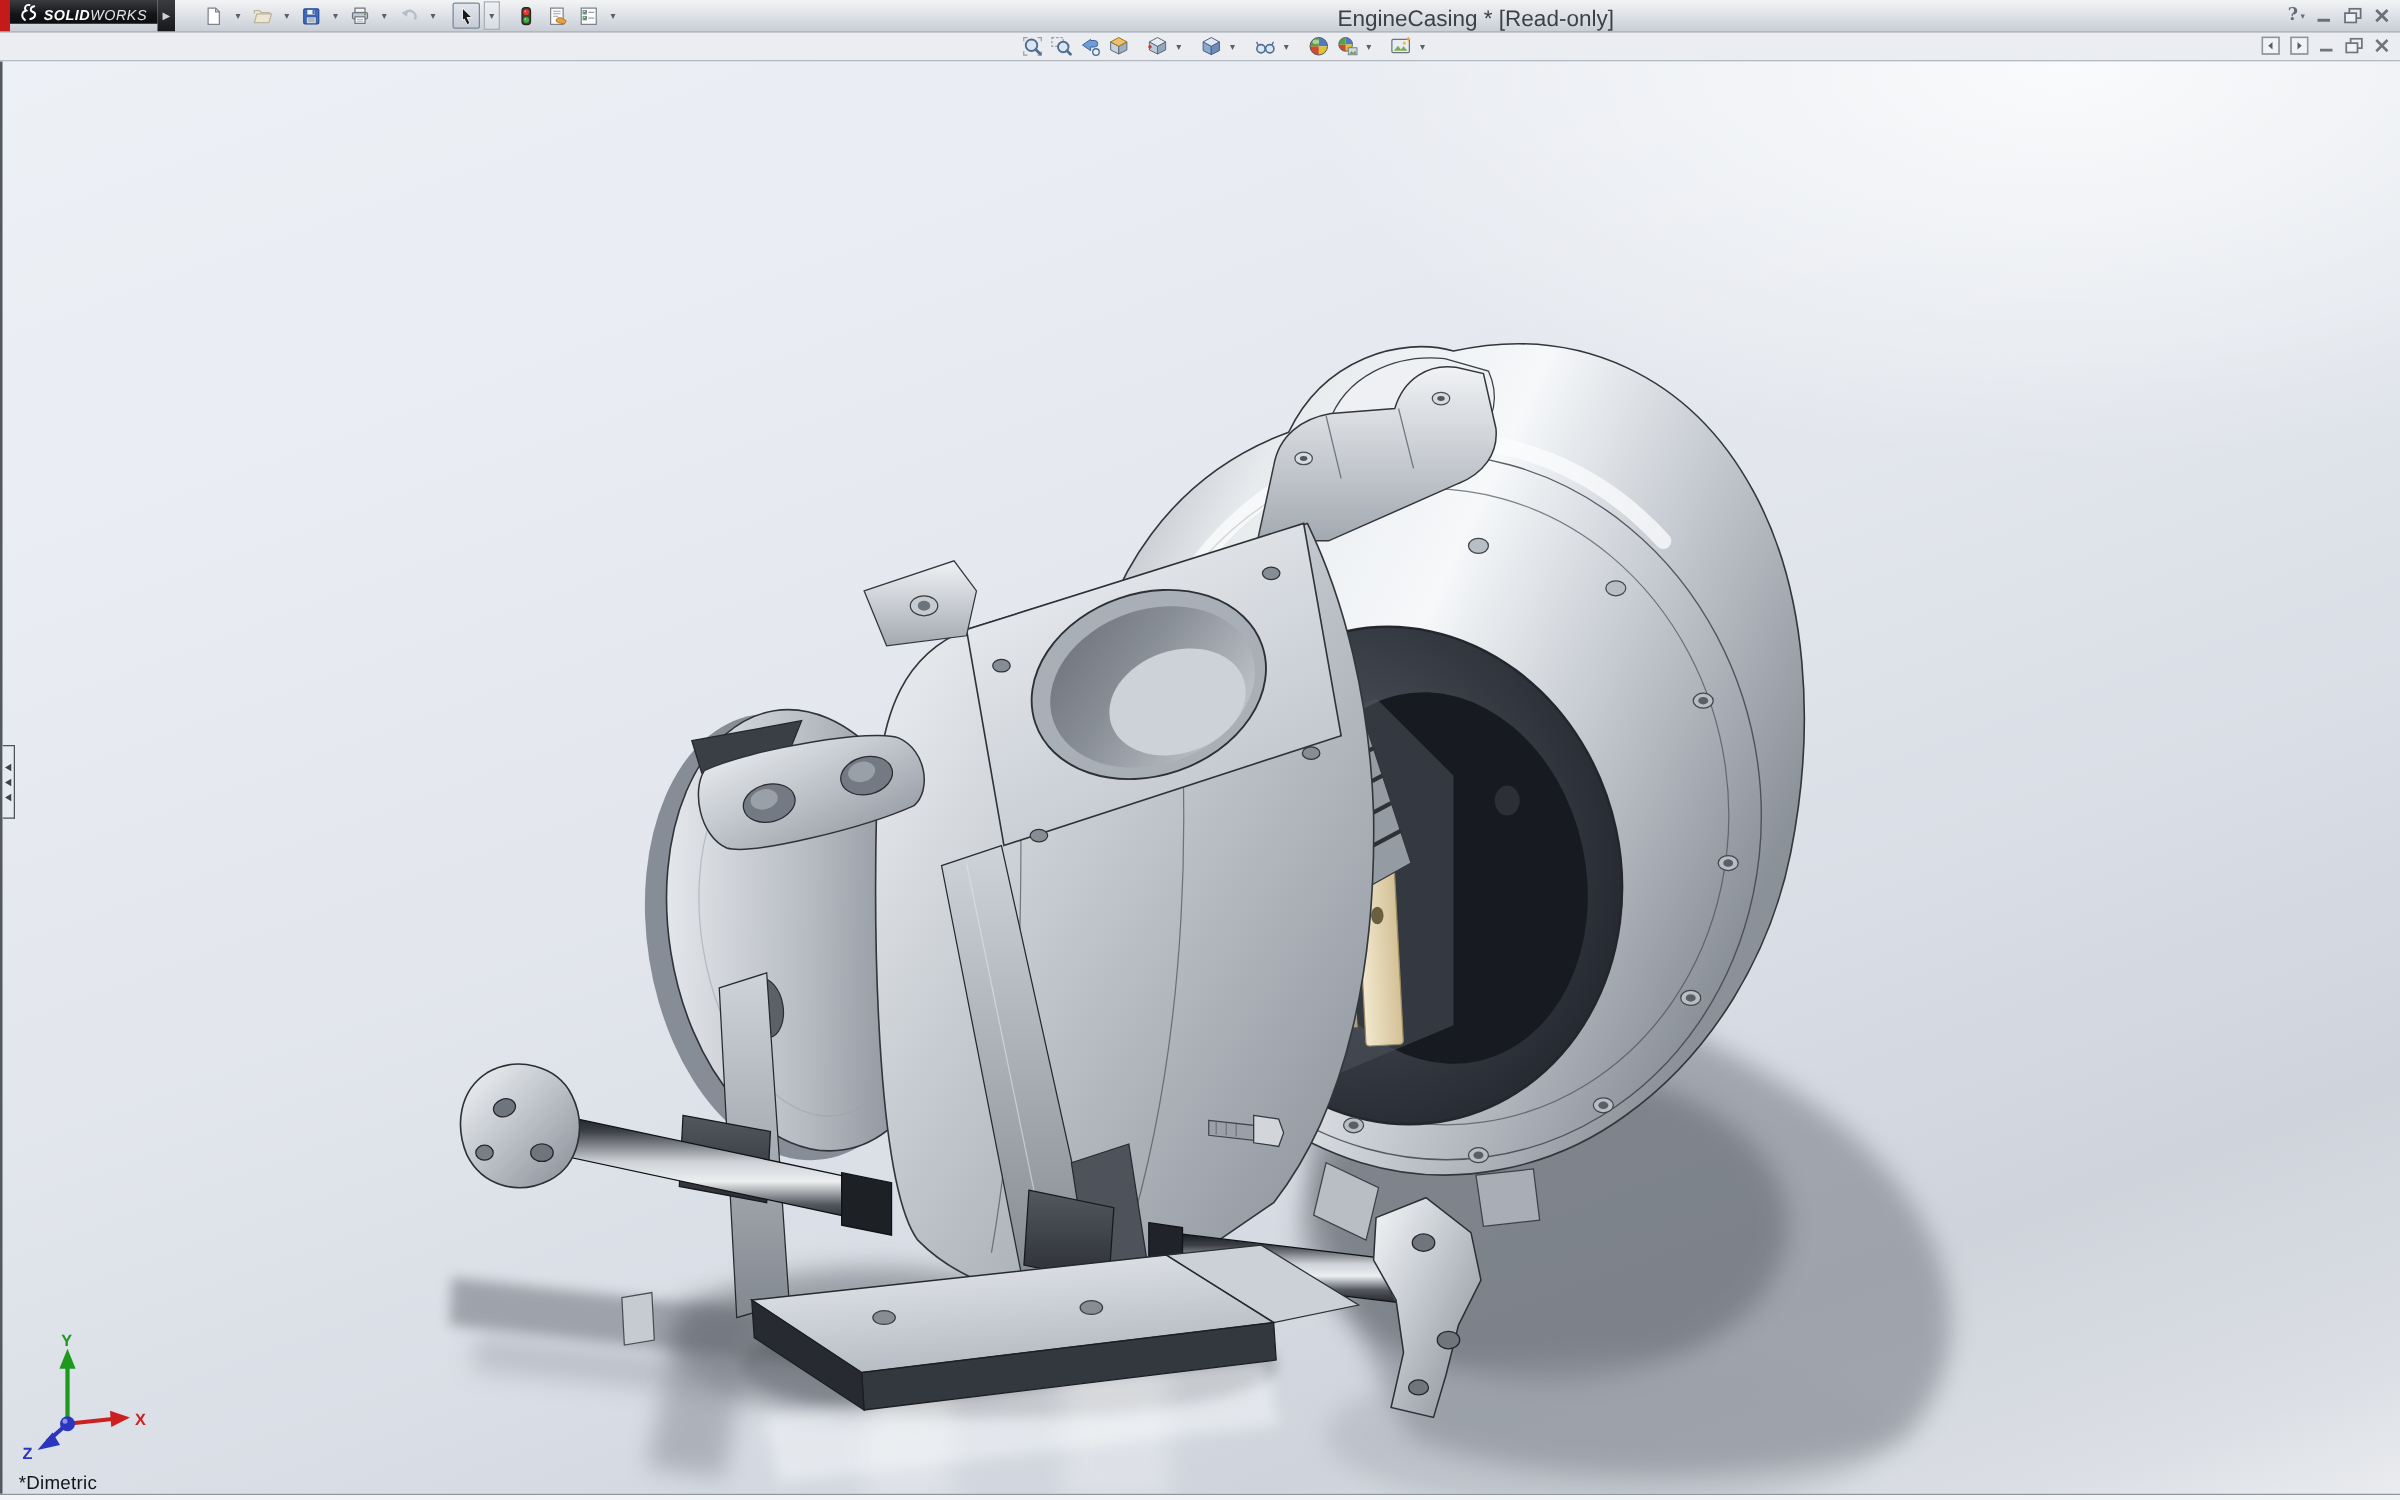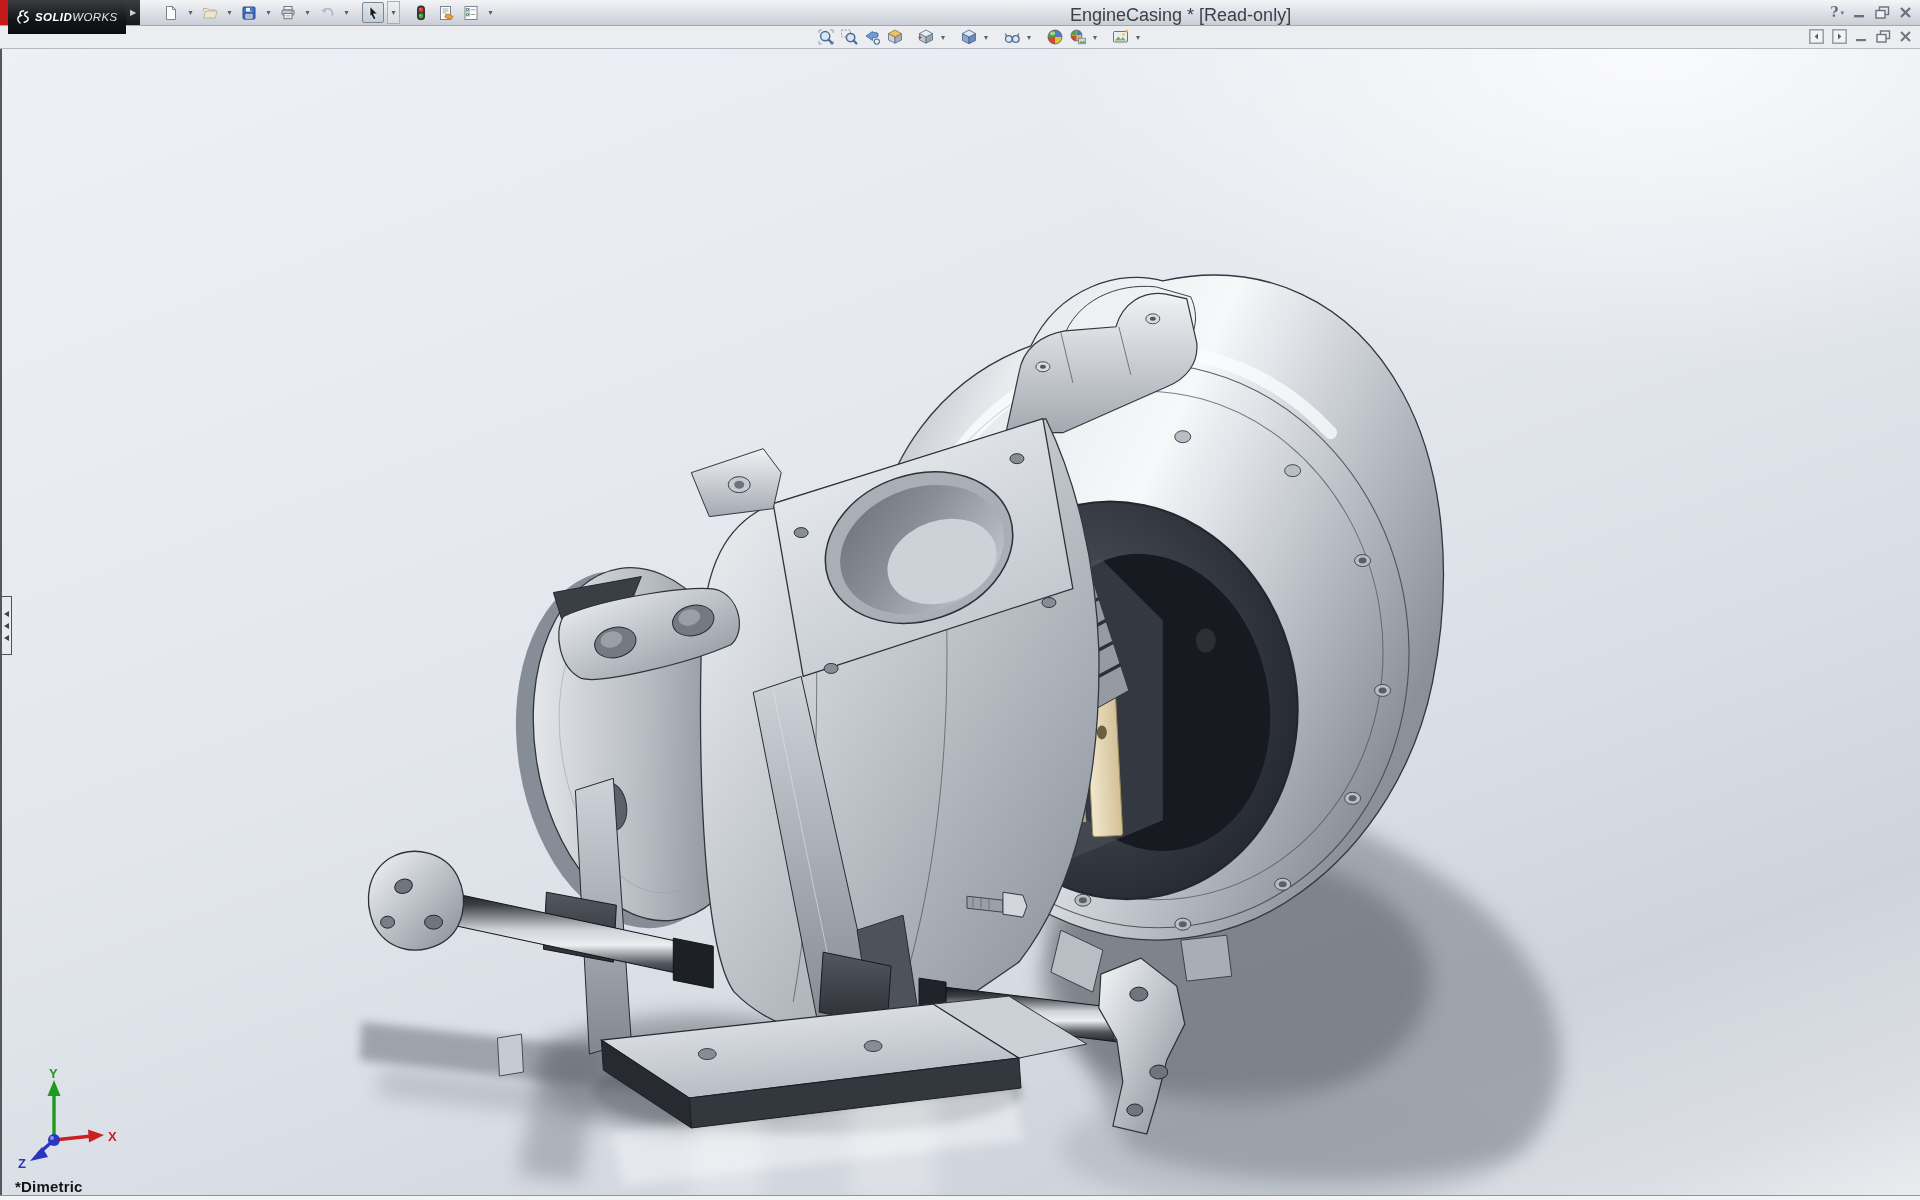--- a/index.html
+++ b/index.html
@@ -6,23 +6,23 @@
   body{
     width:1920px;height:1200px;overflow:hidden;position:relative;
     font-family:"Liberation Sans", sans-serif;background:#e6e9ef;
     -webkit-font-smoothing:antialiased;
   }
   
   .titlebar{position:absolute;left:0;top:0;width:1920px;height:25px;
     background:linear-gradient(#f3f4f6,#dcdfe5 55%,#c9ced6);
     border-bottom:1px solid #a2a8b1;z-index:30;}
   .red-strip{position:absolute;left:0;top:0;width:8px;height:25px;background:#c41a1a;}
-  .brand{position:absolute;left:8px;top:0;width:118px;height:34px;
+  .brand{position:absolute;left:8px;top:0;width:118px;height:19px;
     background:linear-gradient(#3a3c40,#141518 60%,#0c0d10);
-    display:flex;align-items:center;padding-left:6px;box-sizing:border-box;}
+    display:flex;align-items:flex-end;padding-left:6px;box-sizing:border-box;}
   .brand .mark{margin-right:4px;display:flex;}
   .brand .b1{color:#fff;font-style:italic;font-weight:bold;font-size:11.5px;letter-spacing:.4px;}
   .brand .b2{color:#e3e5e8;font-style:italic;font-weight:normal;font-size:11.5px;letter-spacing:.4px;}
   .brand-arrow{position:absolute;left:126px;top:0;width:14px;height:25px;
     background:linear-gradient(#3a3c40,#17181b);display:flex;align-items:center;justify-content:center;
     color:#cfd2d6;font-size:8px;}
   .toolbar-main{position:absolute;left:160px;top:0;height:25px;display:flex;align-items:center;gap:3px;}
   .tb-btn{width:22px;height:21px;display:flex;align-items:center;justify-content:center;border-radius:2px;}
   .tb-dd{width:11px;height:21px;display:flex;align-items:center;justify-content:center;
     color:#5a5f66;font-size:8px;}
@@ -50,21 +50,21 @@
     overflow:hidden;}
   .viewport::before{content:'';position:absolute;inset:0;pointer-events:none;
     background:radial-gradient(ellipse 1000px 520px at 86% 0%, rgba(255,255,255,.8), rgba(255,255,255,0) 62%);}
   .model-svg{position:absolute;left:0;top:0;width:1918px;height:1147px;}
   .pane-tab{position:absolute;left:0;top:547px;width:9px;height:57px;background:#e7eaee;
     border:1px solid #4e525a;border-left:none;display:flex;flex-direction:column;
     align-items:center;justify-content:center;gap:6px;}
   .pane-tab .tri{width:0;height:0;border-top:3px solid transparent;border-bottom:3px solid transparent;
     border-right:5px solid #3f434a;}
   .triad{position:absolute;left:10px;bottom:22px;}
-  .orientation{position:absolute;left:13px;bottom:1px;font-size:15px;font-weight:700;color:#131518;letter-spacing:.2px;}
+  .orientation{position:absolute;left:13px;bottom:1px;font-size:15px;font-weight:400;color:#131518;letter-spacing:.2px;}
   .statusbar{position:absolute;left:0;bottom:0;width:1920px;height:4px;background:#f3f4f6;border-top:1px solid #8f959d;}
 </style>
 </head>
 <body>
 
 <div class="titlebar">
   <div class="red-strip"></div>
   <div class="brand">
     <span class="mark">
       <svg width="17" height="17" viewBox="0 0 17 17">

